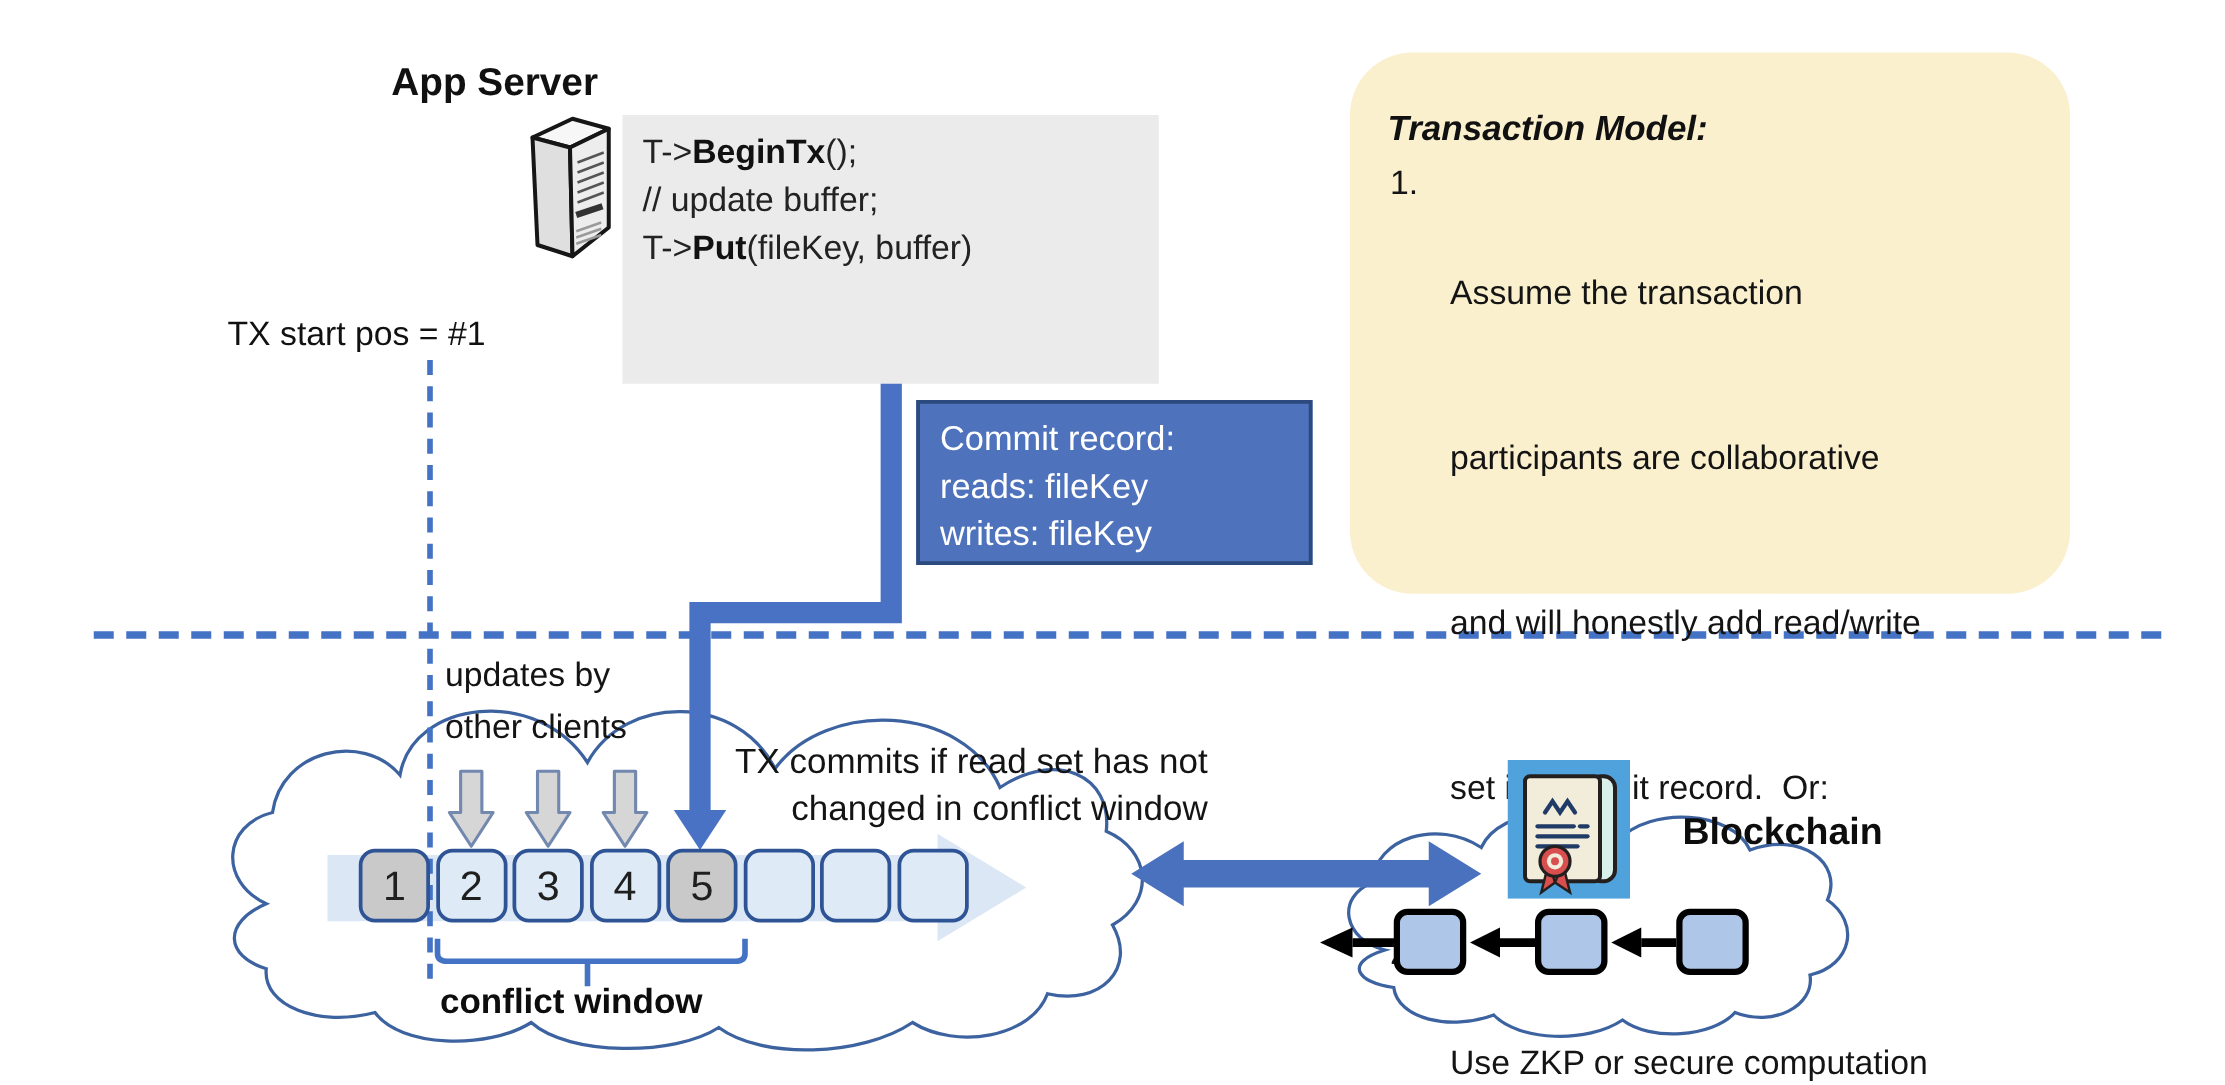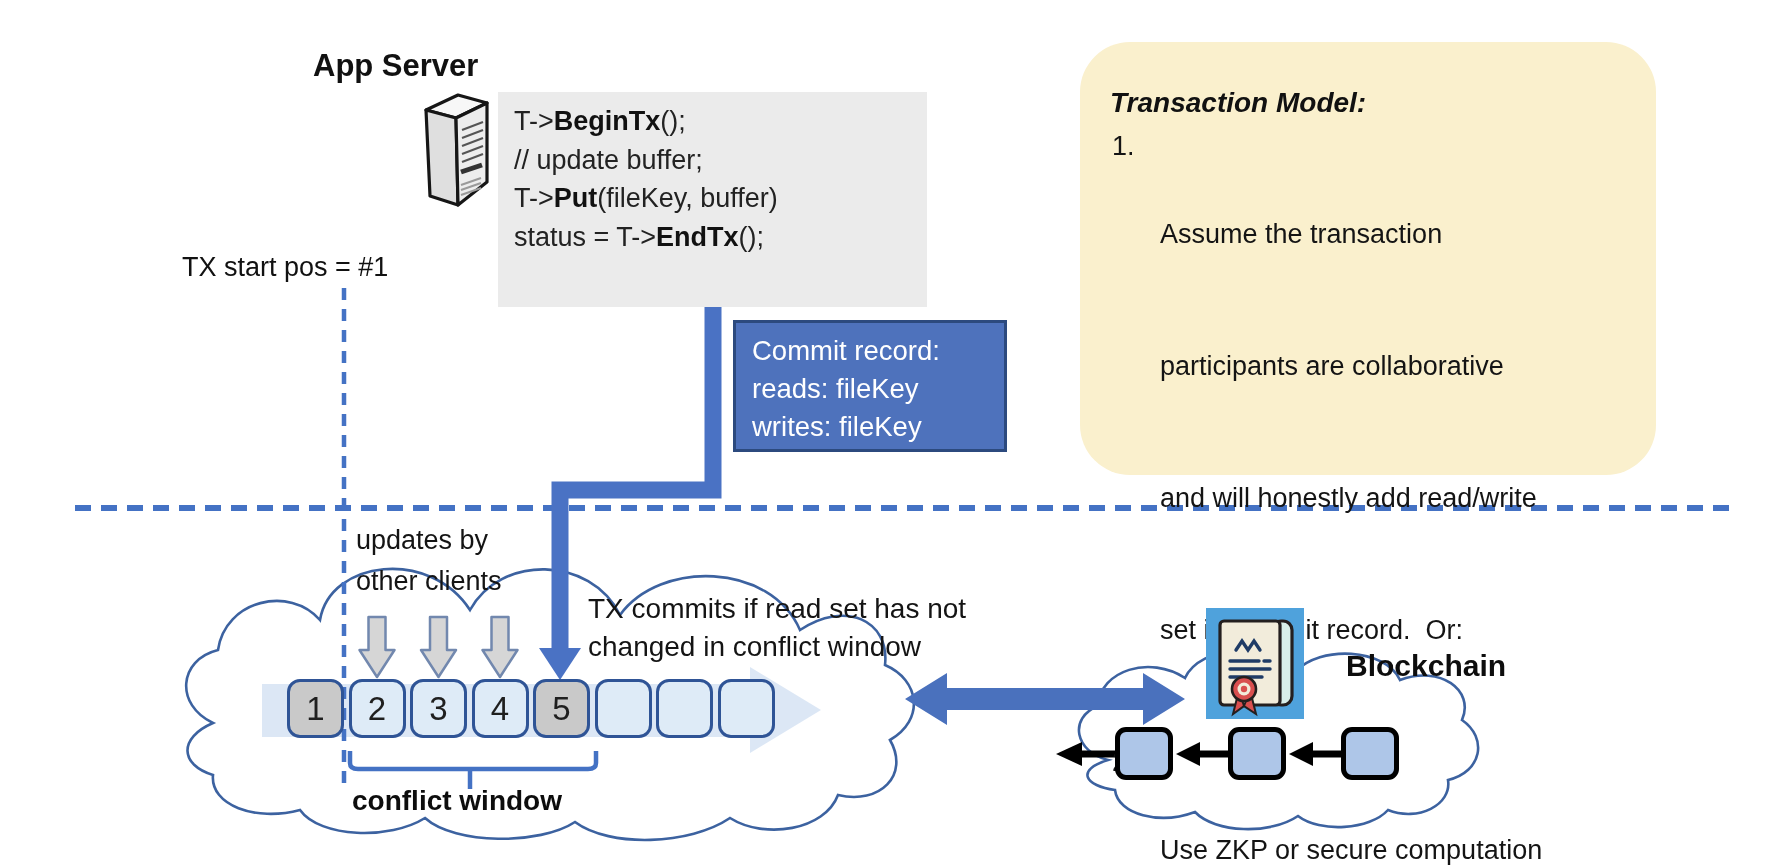--- a/index.html
+++ b/index.html
@@ -16,34 +16,34 @@
 
   
   #code-block{left:498px;top:92px;width:429px;height:215px;background:#ebebeb;
     font-size:27px;line-height:38.5px;padding:10px 0 0 16px;box-sizing:border-box;color:#222;}
   #code-block b{font-weight:bold;color:#111;}
 
   
   #tx-start-label{left:182px;top:252px;font-size:27px;color:#111;}
 
   
-  #commit-box{left:733px;top:320px;width:274px;height:132px;background:#4e72bc;border:3px solid #2c4a7e;
+  #commit-box{left:733px;top:320px;width:317px;height:132px;background:#4e72bc;border:3px solid #2c4a7e;
     box-sizing:border-box;color:#ffffff;font-size:27.5px;line-height:38px;padding:9px 0 0 16px;}
 
   
   #note-box{left:1080px;top:42px;width:576px;height:433px;background:#faf0cd;border-radius:50px;
     box-sizing:border-box;padding:40px 24px 0 30px;}
   #note-title{font-size:28px;font-weight:bold;font-style:italic;line-height:42px;color:#111;}
   .note-item{display:flex;font-size:27px;line-height:44px;color:#141414;}
   .note-num{width:48px;flex:none;padding-left:2px;}
   .note-lines{flex:1;white-space:pre-wrap;}
 
   
   #updates-label{left:356px;top:520px;font-size:27px;line-height:41px;color:#141414;}
-  #tx-commits-label{left:588px;top:590px;font-size:28px;line-height:38px;color:#141414;}
+  #tx-commits-label{left:588px;top:590px;font-size:28px;line-height:38px;color:#141414;text-align:right;}
   #conflict-window-label{left:352px;top:785px;width:278px;text-align:left;font-size:28px;font-weight:bold;color:#0d0d0d;}
   #blockchain-label{left:1326px;top:649px;font-size:30px;font-weight:bold;color:#0d0d0d;margin-left:20px;}
 
   
   #slot-row{left:287px;top:679px;display:flex;gap:4.5px;}
   .slot{width:57px;height:59px;box-sizing:border-box;border:3.5px solid #2f5496;border-radius:13px;
     background:#deebf7;display:flex;align-items:center;justify-content:center;
     font-size:33px;color:#1f1f1f;}
   .slot.gray{background:#c9c9c9;}
 
@@ -125,21 +125,20 @@
     <line x1="46" y1="95" x2="66" y2="88"></line>
     <line x1="46" y1="100" x2="66" y2="93"></line>
     <line x1="46" y1="105" x2="66" y2="98"></line>
   </g>
 </svg>
 
 <div class="abs layer" id="code-block">
   <div><span>T-&gt;</span><b>BeginTx</b><span>();</span></div>
   <div><span>// update buffer;</span><b></b><span></span></div>
   <div><span>T-&gt;</span><b>Put</b><span>(fileKey, buffer)</span></div>
-  <div><span>status = T-&gt;</span><b>EndTx</b><span>();</span></div>
 </div>
 
 <div class="abs layer" id="tx-start-label">TX start pos = #1</div>
 
 <div class="abs layer" id="commit-box">
   <div>Commit record:</div>
   <div>reads: fileKey</div>
   <div>writes: fileKey</div>
 </div>
 

